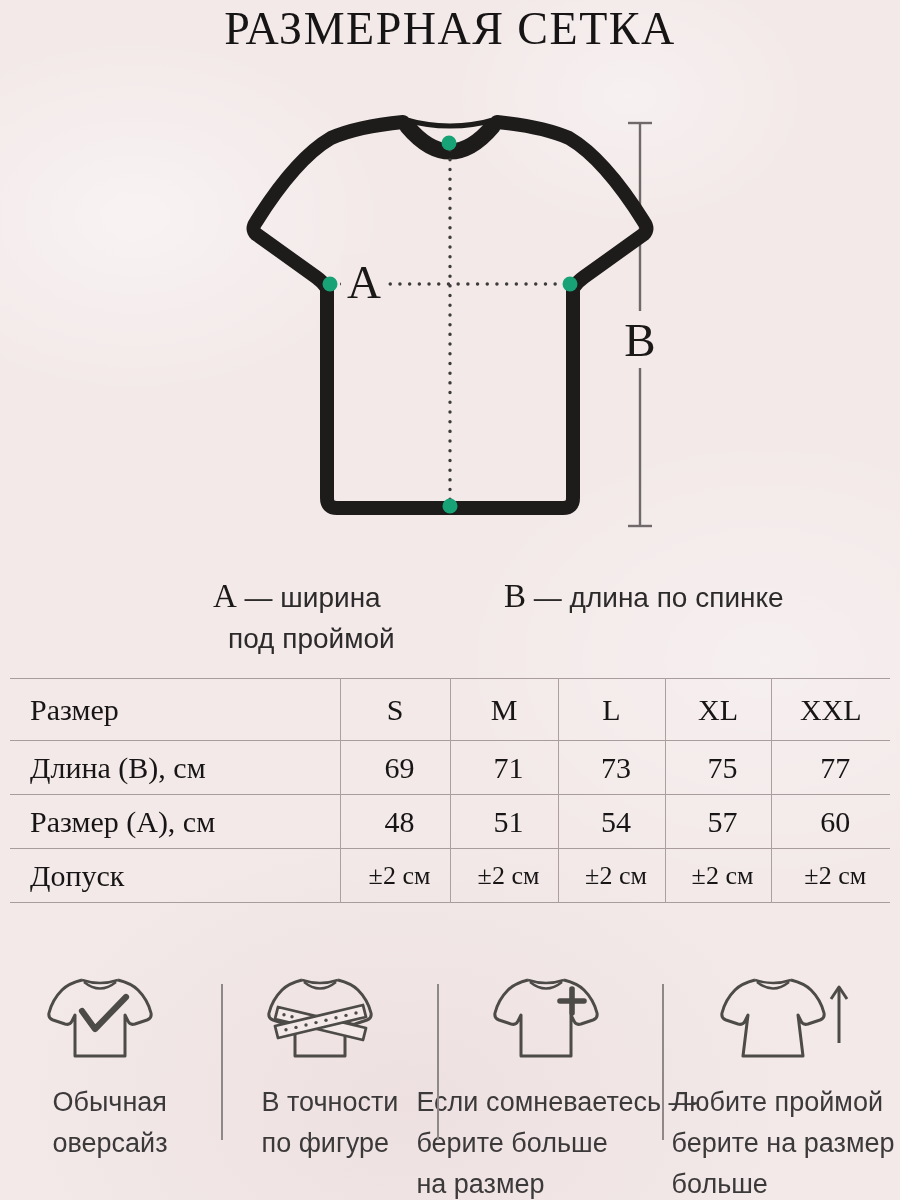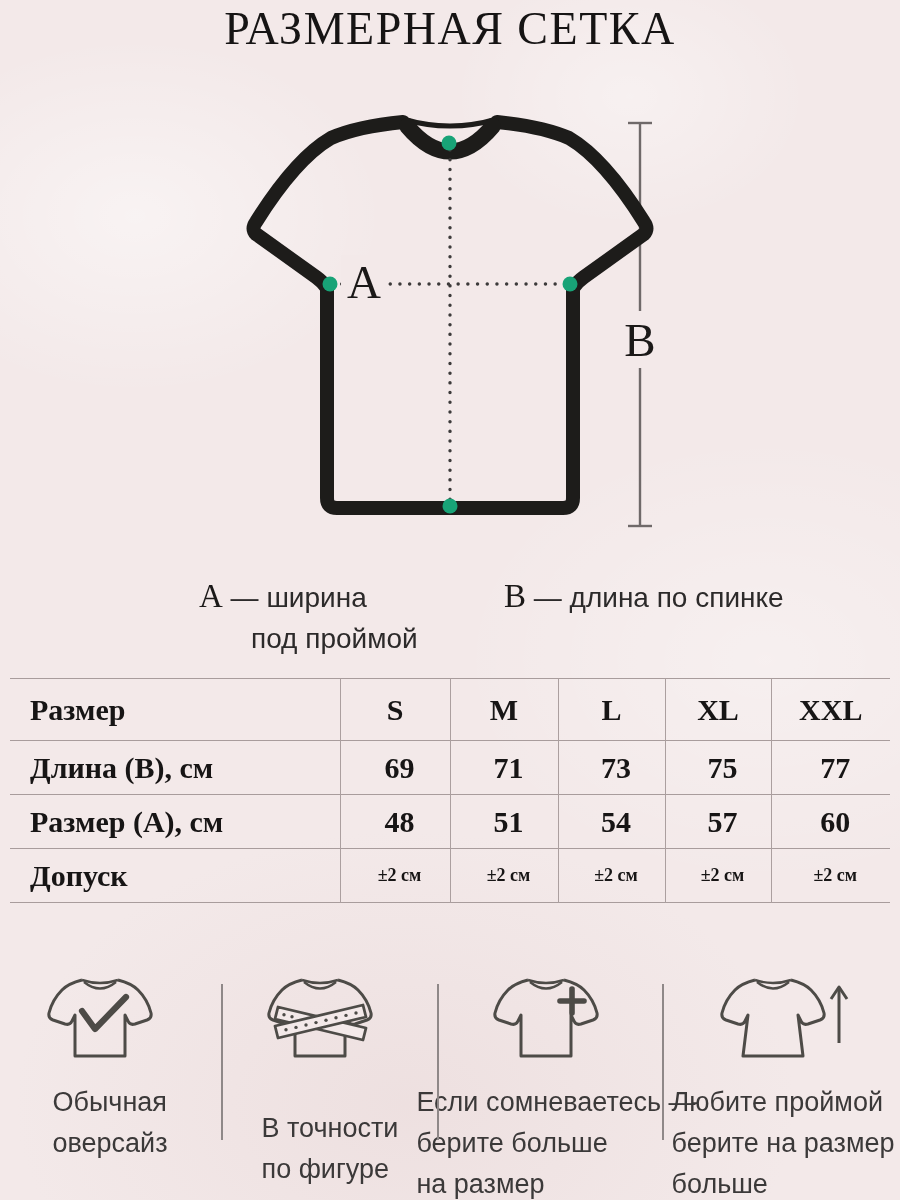--- a/index.html
+++ b/index.html
@@ -17,44 +17,44 @@
 
   .title{
     position:absolute;top:2px;left:0;width:100%;
     text-align:center;font-family:"Liberation Serif","DejaVu Serif",serif;
     font-size:46px;font-weight:400;letter-spacing:1.5px;color:#161414;
   }
 
   .diagram{position:absolute;left:240px;top:100px;width:420px;height:435px;}
 
   
-  .legend-a{position:absolute;left:199px;top:578px;font-size:28px;color:#2c2a2a;}
+  .legend-a{position:absolute;left:199px;top:578px;font-size:28px;color:#2c2a2a;text-align:center;}
   .legend-b{position:absolute;left:504px;top:578px;font-size:28px;color:#2c2a2a;}
   .legend-letter{font-family:"Liberation Serif","DejaVu Serif",serif;font-size:33px;color:#1b1918;}
-  .legend-a .line2{margin-left:52px;margin-top:8px;font-size:28px;}
+  .legend-a .line2{margin-left:29px;margin-top:8px;font-size:28px;}
 
   
   .size-table-wrap{position:absolute;left:10px;top:678px;width:880px;}
   table.size-table{width:100%;border-collapse:collapse;table-layout:fixed;
     font-family:"Liberation Serif","DejaVu Serif",serif;color:#171515;}
   table.size-table tr{border-top:1px solid #a89c9c;}
   table.size-table{border-bottom:1px solid #a89c9c;}
   table.size-table th,
-  table.size-table td{font-weight:700;font-size:30px;text-align:center;padding:0;}
+  table.size-table td{font-weight:400;font-size:30px;text-align:center;padding:0;}
   table.size-table th:not(:first-child),
   table.size-table td:not(:first-child){border-left:1px solid #ab9f9f;}
   table.size-table th{height:61px;}
   table.size-table td{height:53px;padding-left:9px;}
   .cell-label{text-align:left !important;padding-left:20px !important;}
-  tr.row-tolerance td:not(:first-child){font-size:18px;}
+  tr.row-tolerance td:not(:first-child){font-size:26px;}
 
   
   .guide{position:absolute;top:970px;display:flex;flex-direction:column;align-items:center;}
   .guide-1{left:5px;width:210px;}
-  .guide-2{left:225px;width:210px;gap:26px;}
+  .guide-2{left:225px;width:210px;}
   .guide-3{left:450px;width:212px;}
   .guide-4{left:676px;width:214px;}
   .guide .icon{height:102px;}
   .caption{margin-top:10px;display:flex;flex-direction:column;align-items:flex-start;
     font-size:27px;line-height:41px;color:#3b3939;}
   .caption div{white-space:nowrap;}
   .vdivider{position:absolute;top:984px;width:2px;height:156px;background:#8f8888;}
   .vd-1{left:221px;} .vd-2{left:437px;} .vd-3{left:662px;}
 </style>
 </head>

